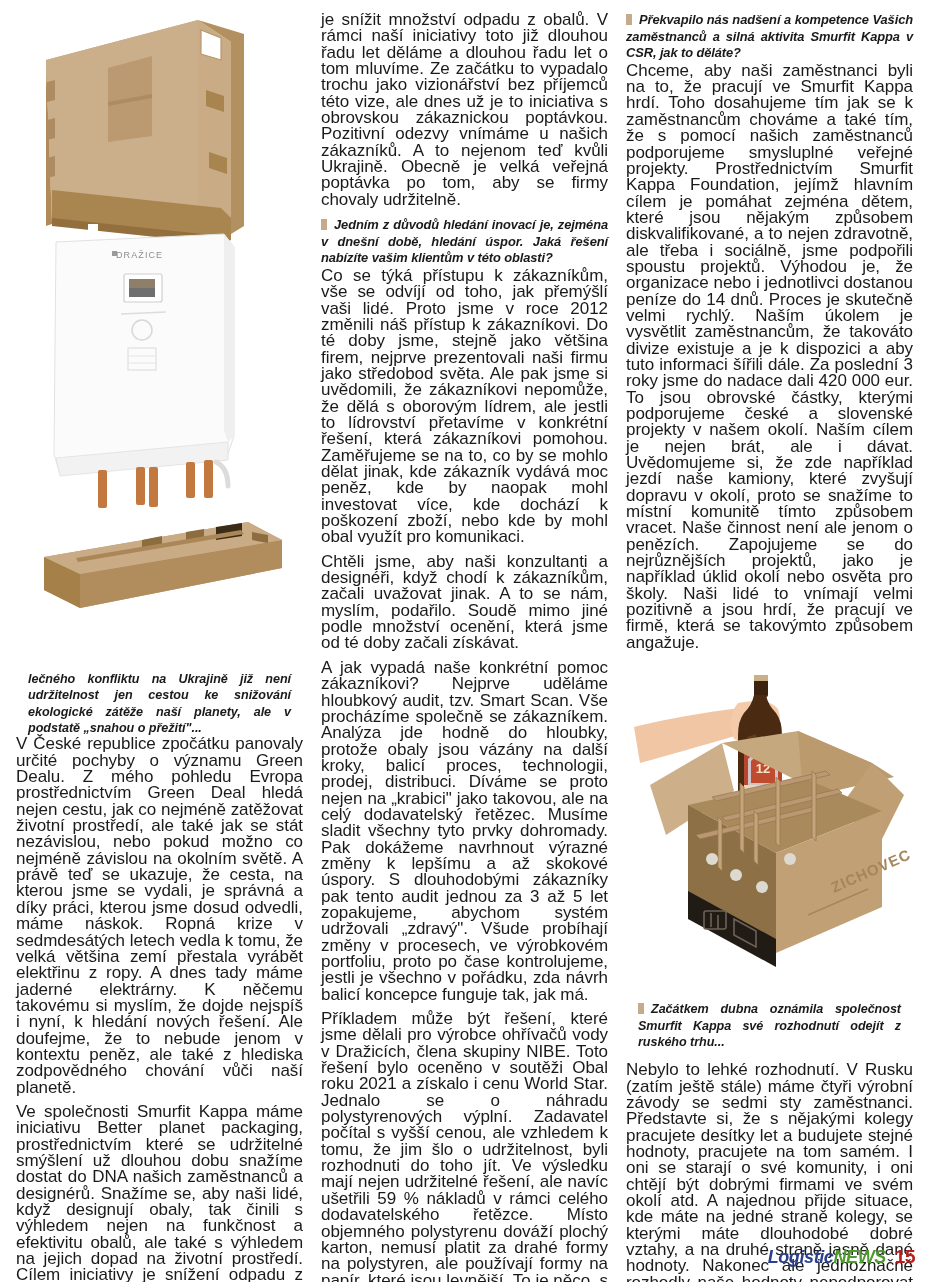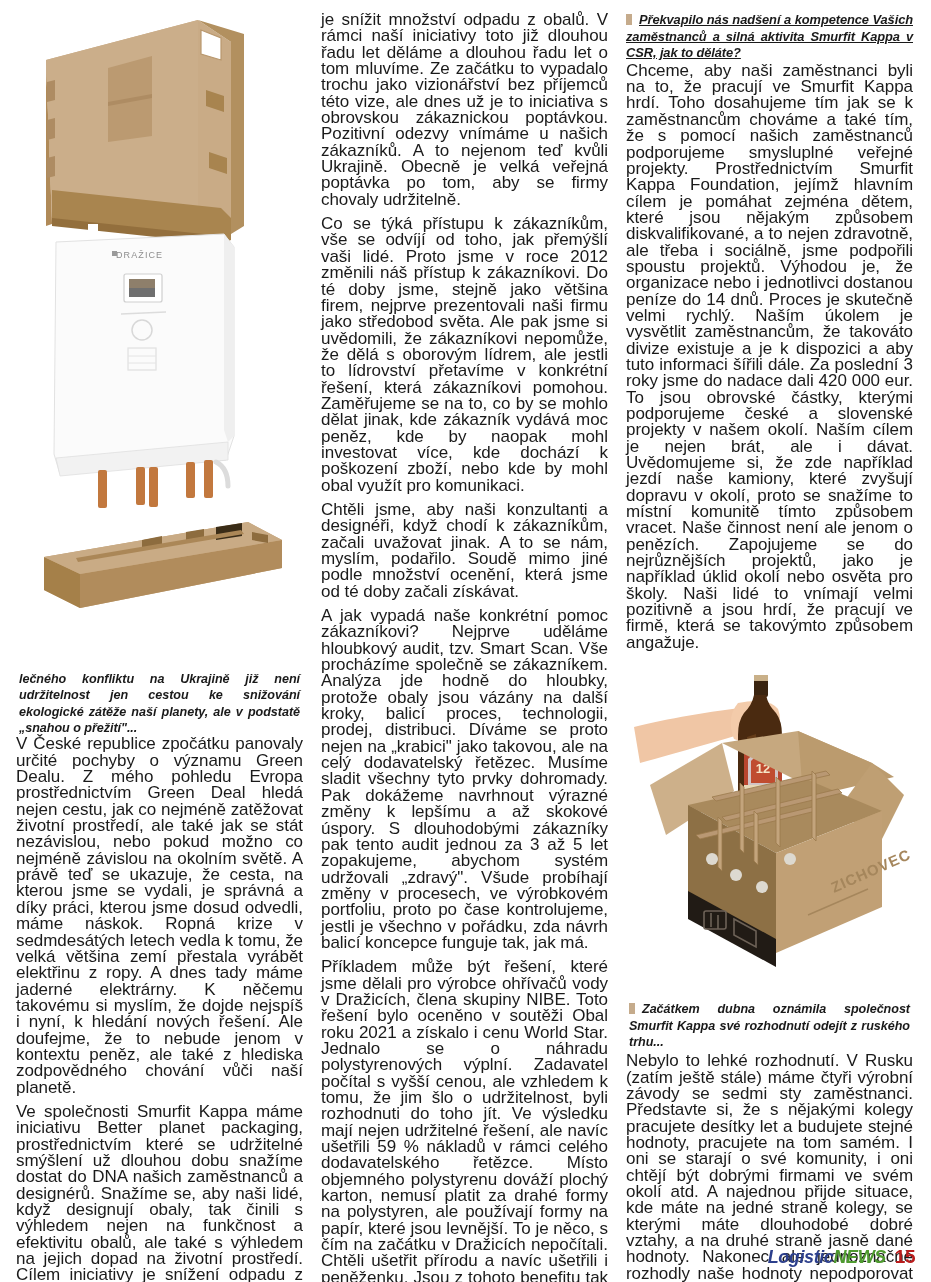--- a/index.html
+++ b/index.html
@@ -50,33 +50,33 @@
 
   .question {
     margin: 0 0 0 0;
     font-size: 12.9px;
     line-height: 16.6px;
     font-style: italic;
     font-weight: bold;
     text-align: justify;
     letter-spacing: -0.1px;
   }
-  .qblock { margin: 9px 0 1px 0; text-decoration: underline; }
+  .qblock { margin: 9px 0 1px 0; }
   .qblock.first { margin-top: 0; }
   .qmark {
     display: inline-block;
     width: 6px;
     height: 11px;
     background: #c5ab8c;
     margin-right: 7px;
     vertical-align: -1px;
   }
 
   .caption {
-    margin: 3px;
+    margin: 12px;
     font-size: 12.6px;
     line-height: 16.35px;
     font-style: italic;
     font-weight: bold;
     text-align: justify;
     letter-spacing: -0.05px;
   }
   .capmark {
     display: inline-block;
     width: 6px;
@@ -231,20 +231,23 @@
       </div>
 
       <p class="caption left-caption"><span>lečného konfliktu na Ukrajině již není udržitelnost jen cestou ke snižování ekologické zátěže naší planety, ale v podstatě „snahou o přežití"...</span></p>
       <p class="body">V České republice zpočátku panovaly určité pochyby o významu Green Dealu. Z mého pohledu Evropa prostřednictvím Green Deal hledá nejen cestu, jak co nejméně zatěžovat životní prostředí, ale také jak se stát nezávislou, nebo pokud možno co nejméně závislou na okolním světě. A právě teď se ukazuje, že cesta, na kterou jsme se vydali, je správná a díky práci, kterou jsme dosud odvedli, máme náskok. Ropná krize v sedmdesátých letech vedla k tomu, že velká většina zemí přestala vyrábět elektřinu z ropy. A dnes tady máme jaderné elektrárny. K něčemu takovému si myslím, že dojde nejspíš i nyní, k hledání nových řešení. Ale doufejme, že to nebude jenom v kontextu peněz, ale také z hlediska zodpovědného chování vůči naší planetě.</p>
       <p class="body">Ve společnosti Smurfit Kappa máme iniciativu Better planet packaging, prostřednictvím které se udržitelné smýšlení už dlouhou dobu snažíme dostat do DNA našich zaměstnanců a designérů. Snažíme se, aby naši lidé, když designují obaly, tak činili s výhledem nejen na funkčnost a efektivitu obalů, ale také s výhledem na jejich dopad na životní prostředí. Cílem iniciativy je snížení odpadu z obalů obecně. Obal by měl být na míru z vhodných materiálů tak, aby obalového materiálu nebylo používáno zbytečně moc. Cílem BPP</p>
     </div>
 
     <div class="col">
       <p class="body">je snížit množství odpadu z obalů. V rámci naší iniciativy toto již dlouhou řadu let děláme a dlouhou řadu let o tom mluvíme. Ze začátku to vypadalo trochu jako vizionářství bez příjemců této vize, ale dnes už je to iniciativa s obrovskou zákaznickou poptávkou. Pozitivní odezvy vnímáme u našich zákazníků. A to nejenom teď kvůli Ukrajině. Obecně je velká veřejná poptávka po tom, aby se firmy chovaly udržitelně.</p>
 
+      <div class="qblock">
+        <p class="question"><span class="qmark"></span><span>Jedním z důvodů hledání inovací je, zejména v dnešní době, hledání úspor. Jaká řešení nabízíte vašim klientům v této oblasti?</span></p>
+      </div>
 
       <p class="body">Co se týká přístupu k zákazníkům, vše se odvíjí od toho, jak přemýšlí vaši lidé. Proto jsme v roce 2012 změnili náš přístup k zákazníkovi. Do té doby jsme, stejně jako většina firem, nejprve prezentovali naši firmu jako středobod světa. Ale pak jsme si uvědomili, že zákazníkovi nepomůže, že dělá s oborovým lídrem, ale jestli to lídrovství přetavíme v konkrétní řešení, která zákazníkovi pomohou. Zaměřujeme se na to, co by se mohlo dělat jinak, kde zákazník vydává moc peněz, kde by naopak mohl investovat více, kde dochází k poškození zboží, nebo kde by mohl obal využít pro komunikaci.</p>
       <p class="body">Chtěli jsme, aby naši konzultanti a designéři, když chodí k zákazníkům, začali uvažovat jinak. A to se nám, myslím, podařilo. Soudě mimo jiné podle množství ocenění, která jsme od té doby začali získávat.</p>
       <p class="body">A jak vypadá naše konkrétní pomoc zákazníkovi? Nejprve uděláme hloubkový audit, tzv. Smart Scan. Vše procházíme společně se zákazníkem. Analýza jde hodně do hloubky, protože obaly jsou vázány na další kroky, balicí proces, technologii, prodej, distribuci. Díváme se proto nejen na „krabici" jako takovou, ale na celý dodavatelský řetězec. Musíme sladit všechny tyto prvky dohromady. Pak dokážeme navrhnout výrazné změny k lepšímu a až skokové úspory. S dlouhodobými zákazníky pak tento audit jednou za 3 až 5 let zopakujeme, abychom systém udržovali „zdravý". Všude probíhají změny v procesech, ve výrobkovém portfoliu, proto po čase kontrolujeme, jestli je všechno v pořádku, zda návrh balicí koncepce funguje tak, jak má.</p>
       <p class="body">Příkladem může být řešení, které jsme dělali pro výrobce ohřívačů vody v Dražicích, člena skupiny NIBE. Toto řešení bylo oceněno v soutěži Obal roku 2021 a získalo i cenu World Star. Jednalo se o náhradu polystyrenových výplní. Zadavatel počítal s vyšší cenou, ale vzhledem k tomu, že jim šlo o udržitelnost, byli rozhodnuti do toho jít. Ve výsledku mají nejen udržitelné řešení, ale navíc ušetřili 59 % nákladů v rámci celého dodavatelského řetězce. Místo objemného polystyrenu dováží plochý karton, nemusí platit za drahé formy na polystyren, ale používají formy na papír, které jsou levnější. To je něco, s čím na začátku v Dražicích nepočítali. Chtěli ušetřit přírodu a navíc ušetřili i peněženku. Jsou z tohoto benefitu tak nadšeni, že chtějí pokračovat dále napříč skupinou NIBE. To je krásná ukázka toho, jak dokážeme našim zákazníkům pomoci.</p>
     </div>
 
     <div class="col">
 
       <div class="qblock first">

